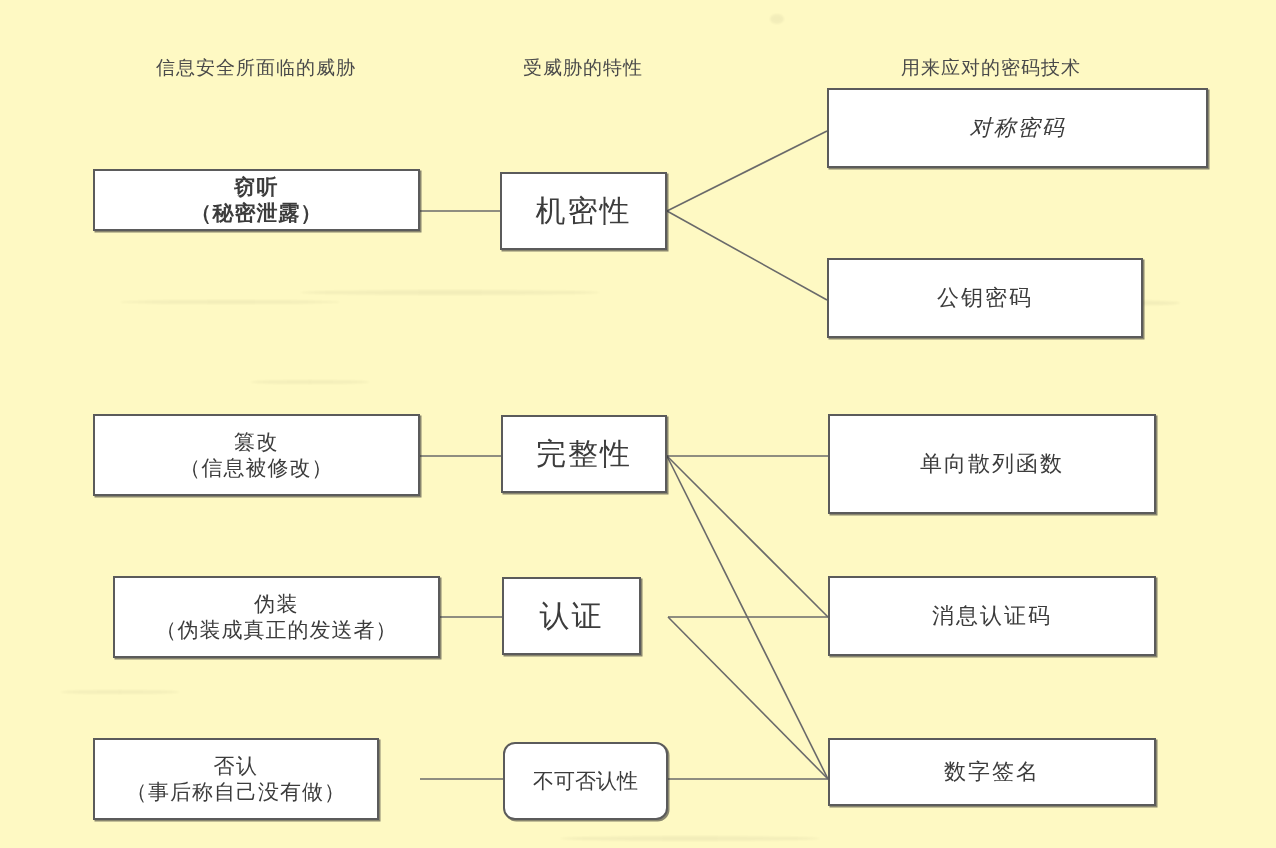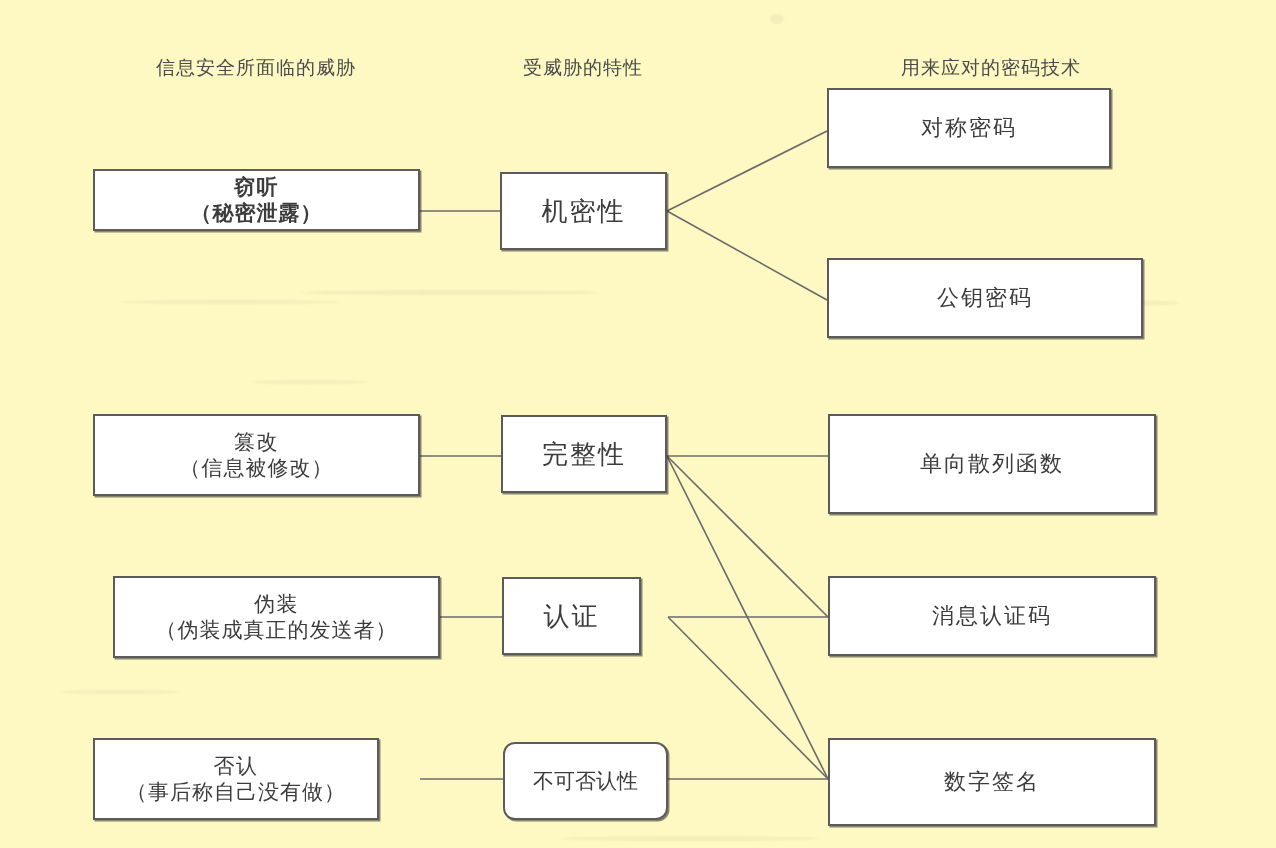--- a/index.html
+++ b/index.html
@@ -75,21 +75,21 @@
     font-size: 21px;
     letter-spacing: 1px;
     line-height: 1.25;
     white-space: nowrap;
   }
   .node.single .line1 {
     font-size: 22px;
     letter-spacing: 2px;
   }
   .node.mid .line1 {
-    font-size: 26px;
+    font-size: 30px;
     letter-spacing: 2px;
   }
   .node.mid.tight .line1 {
     font-size: 21px;
     letter-spacing: 0px;
   }
 </style>
 </head>
 <body>
 
@@ -148,30 +148,30 @@
       </div>
       <div class="node mid single" style="left: 501px; top: 415px; width: 166px; height: 78px;">
         <div class="line1">完整性</div>
       </div>
       <div class="node mid single" style="left: 502px; top: 577px; width: 139px; height: 78px;">
         <div class="line1">认证</div>
       </div>
       <div class="node mid single tight" style="left: 503px; top: 742px; width: 165px; height: 78px; border-radius: 12px;">
         <div class="line1">不可否认性</div>
       </div>
-      <div class="node single" style="left: 827px; top: 88px; width: 284px; height: 80px;">
+      <div class="node single" style="left: 827px; top: 88px; width: 381px; height: 80px; font-style: italic;">
         <div class="line1">对称密码</div>
       </div>
       <div class="node single" style="left: 827px; top: 258px; width: 316px; height: 80px;">
         <div class="line1">公钥密码</div>
       </div>
       <div class="node single" style="left: 828px; top: 414px; width: 328px; height: 100px; align-items: center;">
         <div class="line1">单向散列函数</div>
       </div>
       <div class="node single" style="left: 828px; top: 576px; width: 328px; height: 80px;">
         <div class="line1">消息认证码</div>
       </div>
-      <div class="node single" style="left: 828px; top: 738px; width: 328px; height: 88px;">
+      <div class="node single" style="left: 828px; top: 738px; width: 328px; height: 68px;">
         <div class="line1">数字签名</div>
       </div>
     </div>
 
 </div>
 
 </body></html>

